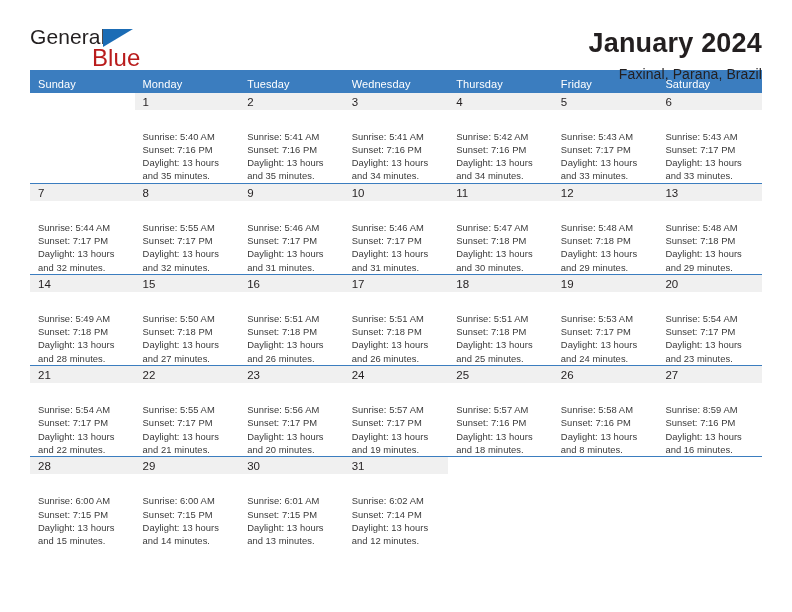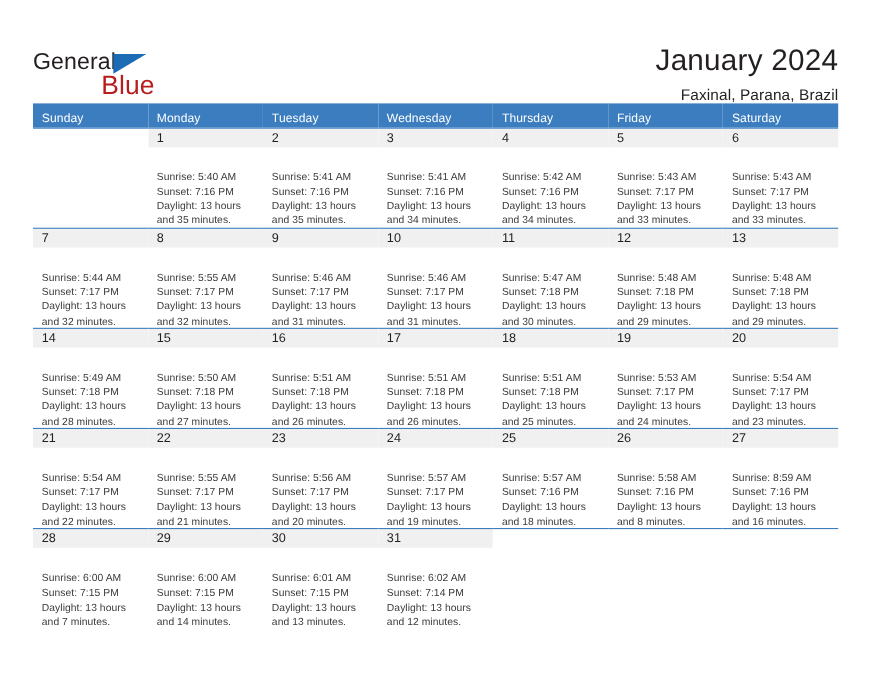--- a/index.html
+++ b/index.html
@@ -19,23 +19,23 @@
   .page {
     position: relative;
     width: 792px;
     height: 612px;
     padding: 0 30px;
   }
 
   
   .topbar {
     display: flex;
-    align-items: flex-end;
+    align-items: flex-start;
     justify-content: space-between;
-    height: 94px;
+    height: 70px;
     padding-top: 26px;
   }
 
   .brand {
     position: relative;
     width: 120px;
     height: 48px;
     line-height: 1;
   }
   .brand-general {
@@ -63,21 +63,21 @@
     color: #b91c1c;
     letter-spacing: .1px;
   }
 
   .titles {
     text-align: right;
     padding-top: 2px;
   }
   .cal-title {
     font-size: 27px;
-    font-weight: normal;
+    font-weight: bold;
     color: #231f20;
     line-height: 1.15;
     letter-spacing: .2px;
   }
   .cal-subtitle {
     font-size: 14px;
     color: #231f20;
     margin-top: 7px;
     letter-spacing: .1px;
   }
@@ -416,21 +416,21 @@
             </div>
           </td>
         </tr>
         <tr>
           <td>
             <div class="daynum">28</div>
             <div class="cell-body">
               <div>Sunrise: 6:00 AM</div>
               <div>Sunset: 7:15 PM</div>
               <div>Daylight: 13 hours</div>
-              <div>and 7 minutes.</div>
+              <div>and 15 minutes.</div>
             </div>
           </td>
           <td>
             <div class="daynum">29</div>
             <div class="cell-body">
               <div>Sunrise: 6:00 AM</div>
               <div>Sunset: 7:15 PM</div>
               <div>Daylight: 13 hours</div>
               <div>and 14 minutes.</div>
             </div>

